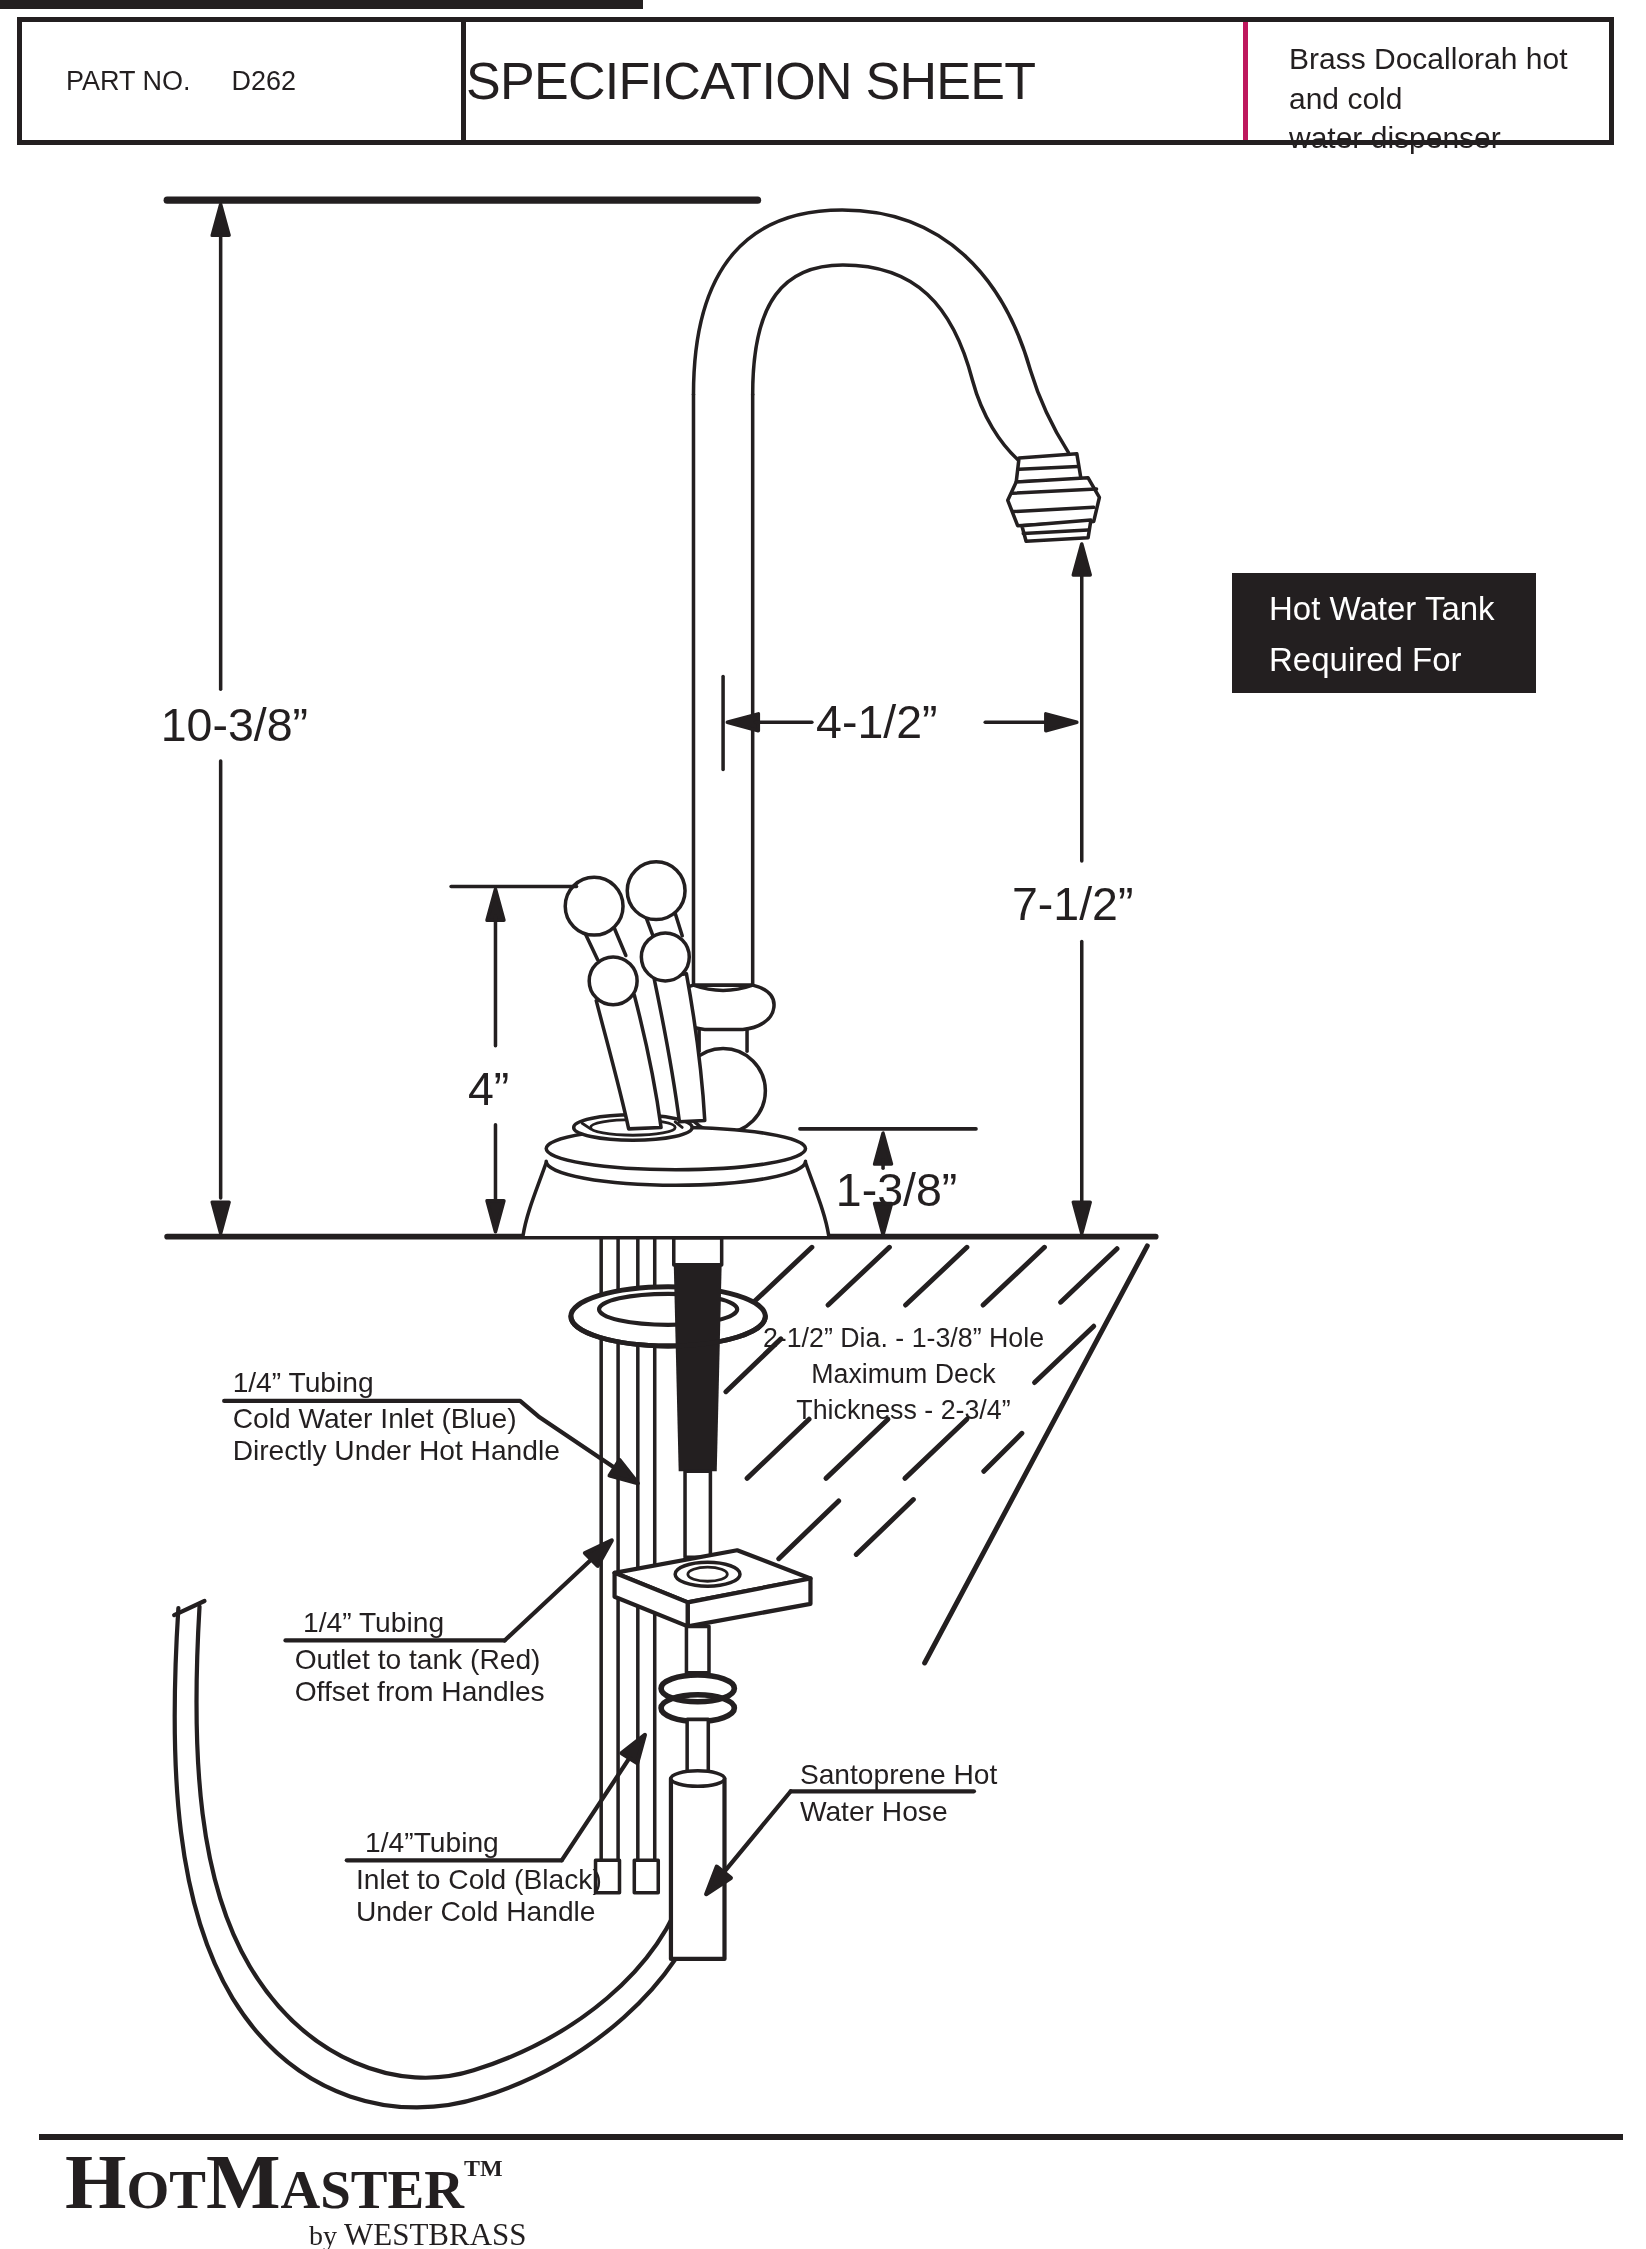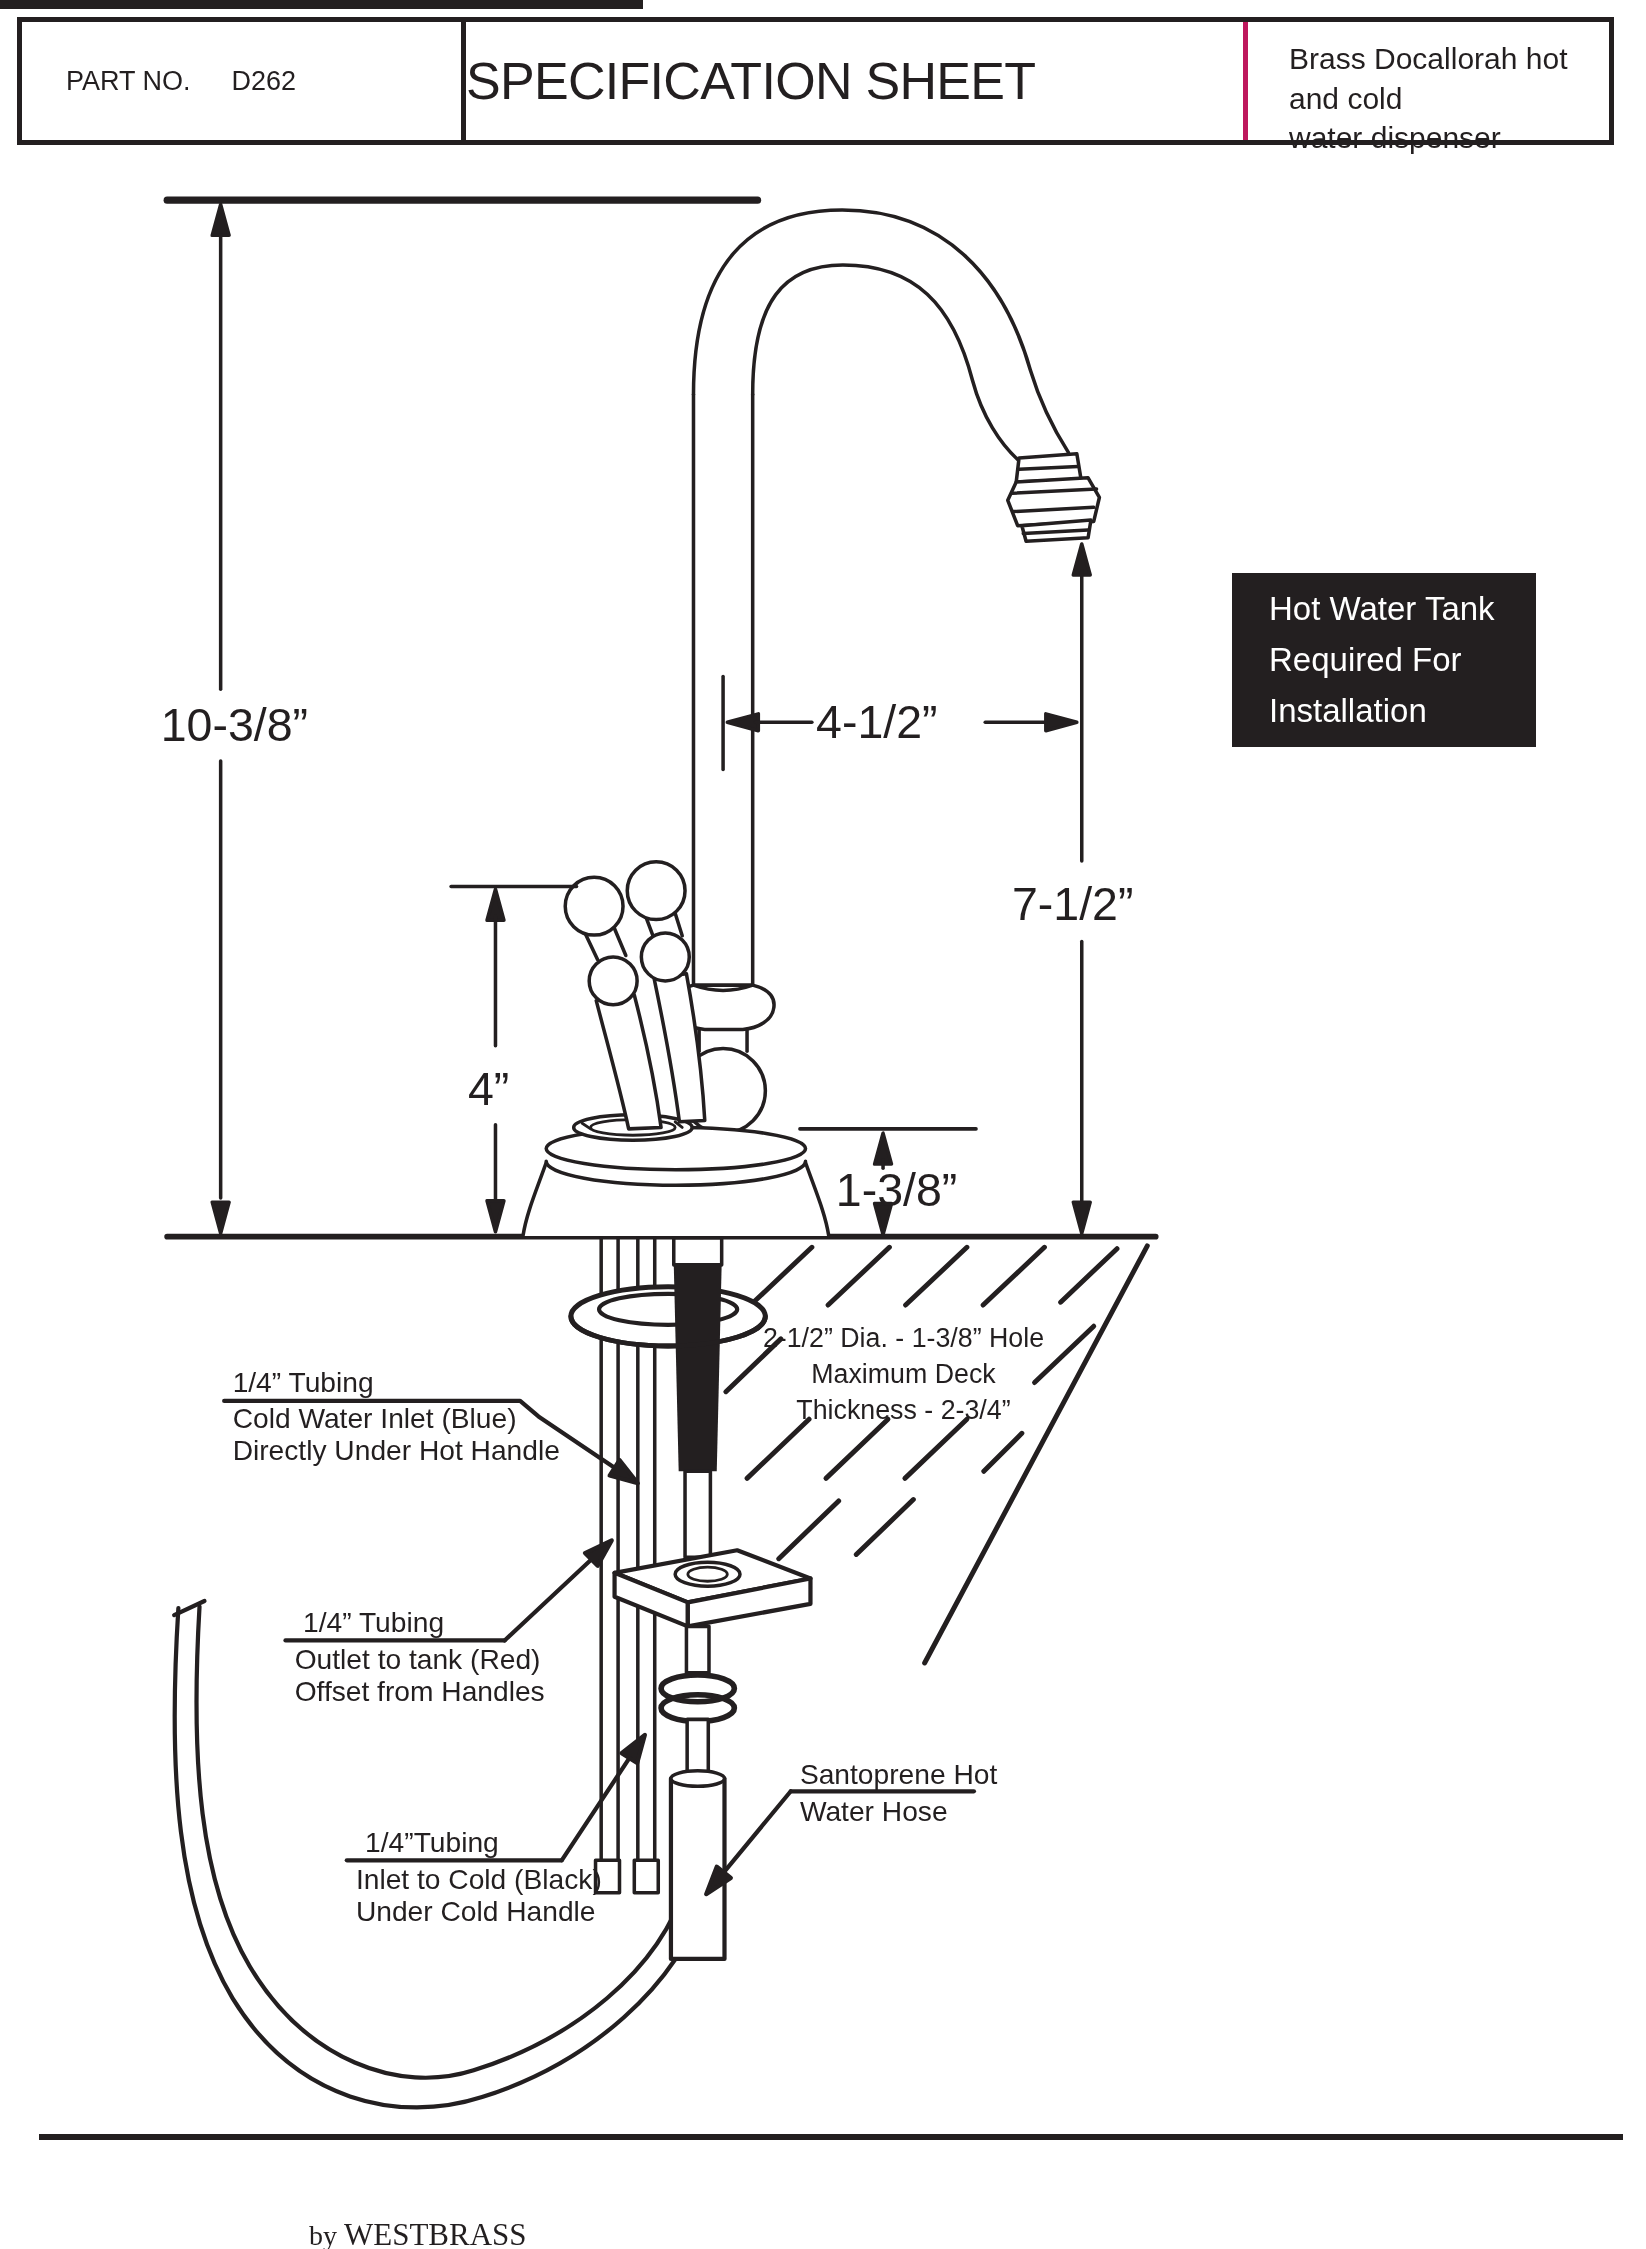--- a/index.html
+++ b/index.html
@@ -12,21 +12,21 @@
   .hdr-c1 { width:444px; border-right:5px solid #231f20; display:flex; align-items:center;
             padding-left:44px; gap:41px; font-size:27px; box-sizing:border-box; }
   .hdr-c2 { flex:1; border-right:5px solid #be185d; display:flex; align-items:center;
             font-size:52px; letter-spacing:-0.7px; box-sizing:border-box; }
   .hdr-c3 { width:361px; padding:17px 0 0 41px; font-size:30px; line-height:1.32; box-sizing:border-box; }
 
   
   .topstrip { position:absolute; left:0; top:0; width:643px; height:8.5px; background:#231f20; }
 
   
-  .callout { position:absolute; left:1232px; top:573px; width:304px; height:174px;
+  .callout { position:absolute; left:1232px; top:573px; width:304px; height:120px;
              background:#231f20; color:#fff; font-size:33px; line-height:51px;
              padding:10px 0 0 37px; box-sizing:border-box; }
 
   
   .draw { position:absolute; left:0; top:0; width:1647px; height:2250px; }
   .dim  { font-size:66px; fill:#231f20; font-family:"Liberation Sans", sans-serif; }
   .note { font-size:38px; fill:#231f20; text-anchor:middle; font-family:"Liberation Sans", sans-serif; }
   .ann  { font-size:40px; fill:#231f20; font-family:"Liberation Sans", sans-serif; }
 
   
@@ -252,20 +252,23 @@
 
     <text class="ann" x="518" y="2628">1/4”Tubing</text>
     <text class="ann" x="505" y="2680">Inlet to Cold (Black)</text>
     <text class="ann" x="505" y="2726">Under Cold Handle</text>
 
     <text class="ann" x="1135" y="2532">Santoprene Hot</text>
     <text class="ann" x="1135" y="2584">Water Hose</text>
   </svg>
 
   <div class="ftr-rule"></div>
+  <div class="logo">
+    <span class="lg">H</span><span class="sm">OT</span><span class="lg">M</span><span class="sm">ASTER</span><span class="tm">TM</span>
+  </div>
   <div class="byline">
     <span class="by">by </span><span>WESTBRASS</span>
   </div>
   <div class="contact">
     
     
   </div>
 
 </div>
 

